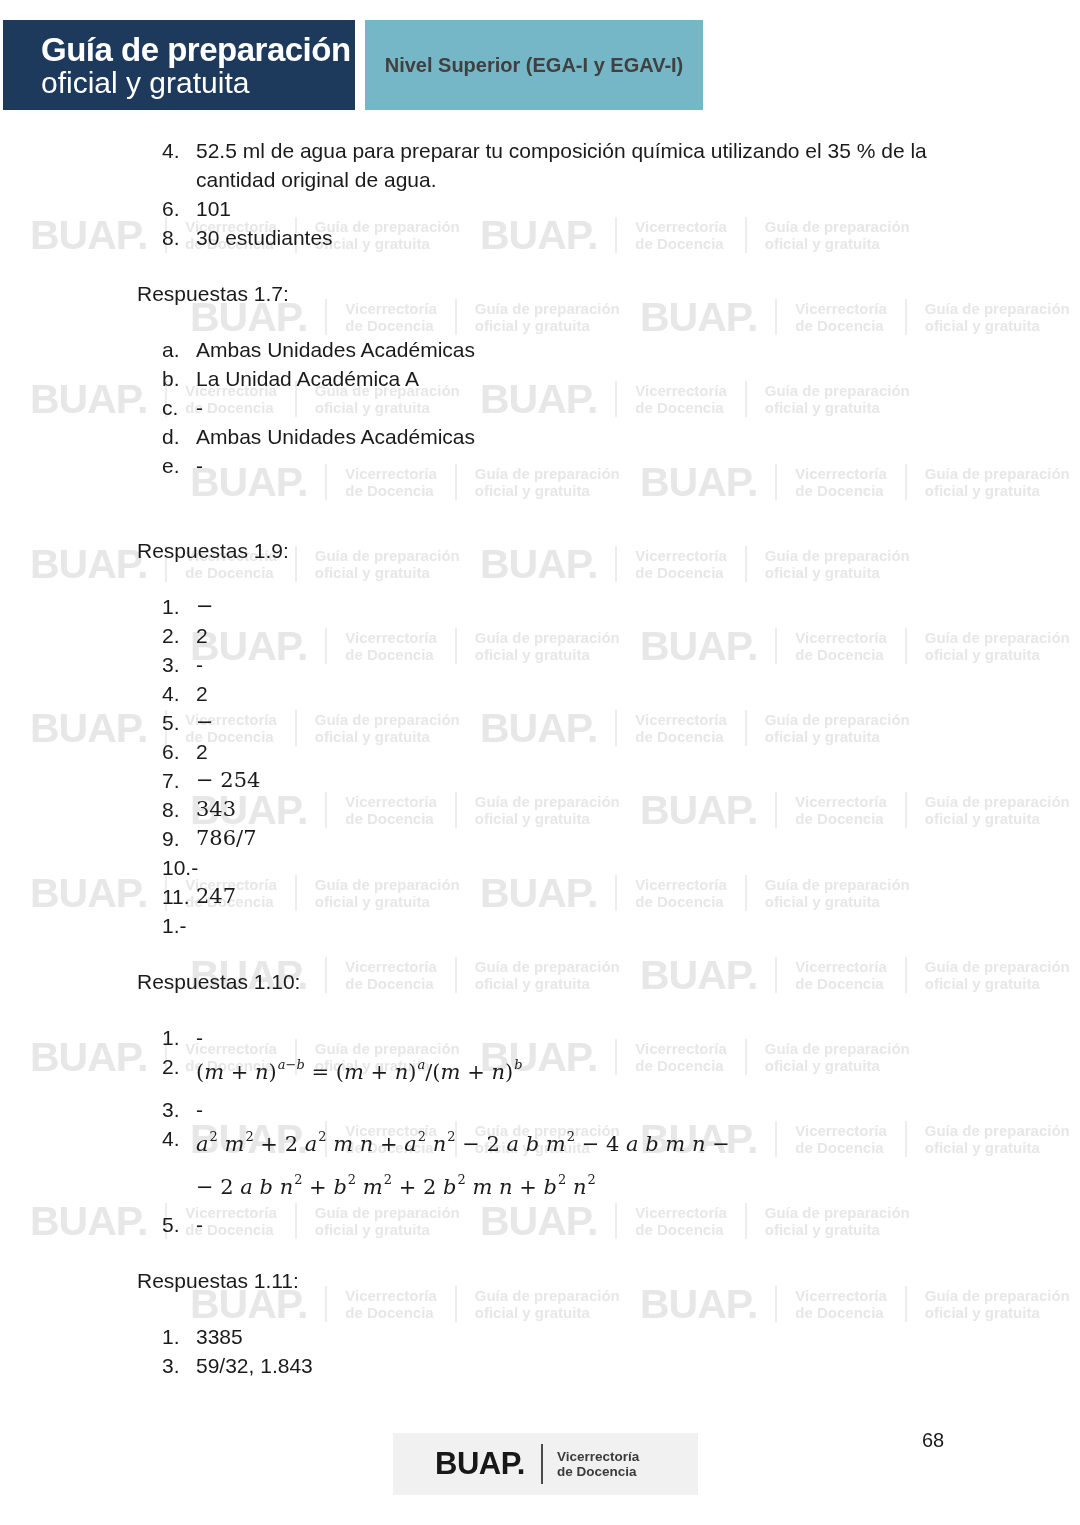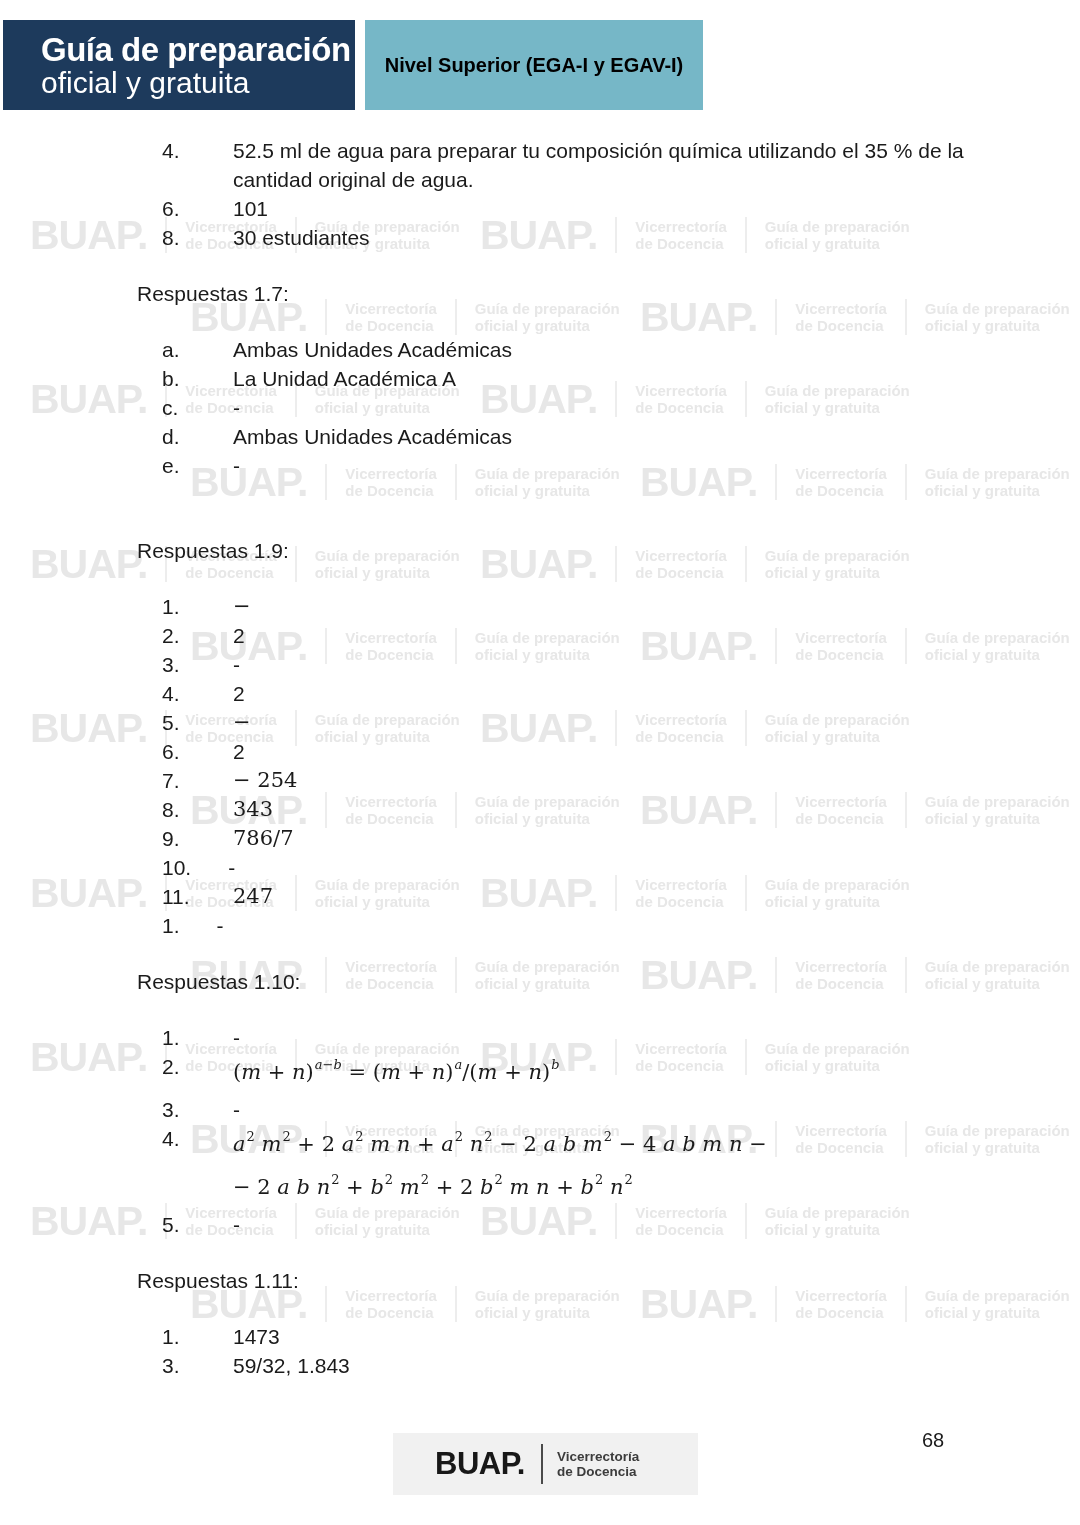--- a/index.html
+++ b/index.html
@@ -15,40 +15,40 @@
   .wm-buap { font-size:41px; font-weight:800; letter-spacing:-1px; color:#e7e7e7; }
   .wm-div  { width:2px; height:36px; background:#ededed; margin:0 18px; flex:none; }
   .wm-col  { font-size:15px; font-weight:700; line-height:17px; color:#e7e7e7; }
 
   
   header { position:absolute; top:20px; left:0; width:1080px; height:90px; z-index:3; }
   .hbox { position:absolute; top:0; height:90px; box-sizing:border-box; }
   .hbox.navy { left:3px; width:352px; background:var(--navy); color:#fff; padding:13px 0 0 38px; }
   .h-title { font-size:33px; font-weight:bold; line-height:34px; letter-spacing:-0.5px; }
   .h-sub   { font-size:30px; font-weight:400; line-height:32px; }
-  .hbox.teal { left:365px; width:338px; background:var(--teal); color:#000000;
+  .hbox.teal { left:365px; width:338px; background:var(--teal); color:#404040;
                display:flex; align-items:center; justify-content:center;
                font-size:20px; font-weight:bold; }
   .hbox.cyan { left:723px; width:325px; background:var(--cyan);
                display:flex; align-items:center; justify-content:center;
                font-size:46px; font-weight:800; letter-spacing:-1px; }
   .brand-white { color:#ffffff; }
   .brand-navy  { color:var(--navy); }
 
   
   .content { position:absolute; top:110px; left:0; width:1080px; z-index:2; padding-left:129px; box-sizing:border-box; }
   .sec-title { font-size:21px; font-weight:400; margin:8px; line-height:30px; }
   ol.alist { list-style:none; margin:26px 0 0 0; padding:0 0 0 33px; }
   #intro-list { margin-top:26px; }
   section.answer-section { margin-top:27px; }
   section.sp-lg { margin-top:56px; }
   li.aitem { display:flex; font-size:21px; line-height:29px; }
   li.aitem .num { flex:none; min-width:34px; }
   li.aitem .num.tight { min-width:0; }
-  li.aitem .val { max-width:762px;margin-left:37px; }
+  li.aitem .val { max-width:762px; }
   .val.math { font-family:"DejaVu Serif", serif; }
   .val.formula { font-family:"DejaVu Serif", serif; }
   .fline { line-height:40px; }
   .fi { font-style:italic; }
   .sup { font-size:13px; position:relative; top:-10px; margin-left:1px; }
 
   
   .fbar { position:absolute; left:393px; top:1433px; width:305px; height:62px; background:#f1f1f1;
           display:flex; align-items:center; padding-left:42px; box-sizing:border-box; z-index:2; }
   .fb   { font-size:31px; font-weight:800; letter-spacing:-0.5px; color:#181818; }
@@ -588,21 +588,21 @@
               <span class="num">5.</span>
               <span class="val">-</span>
             </li>
           </ol>
         </section>
         <section class="answer-section">
           <h2 class="sec-title">Respuestas 1.11:</h2>
           <ol class="alist">
             <li class="aitem">
               <span class="num">1.</span>
-              <span class="val">1473</span>
+              <span class="val">3385</span>
             </li>
             <li class="aitem">
               <span class="num">3.</span>
               <span class="val">59/32, 1.843</span>
             </li>
           </ol>
         </section>
       </div>
   </main>
 

